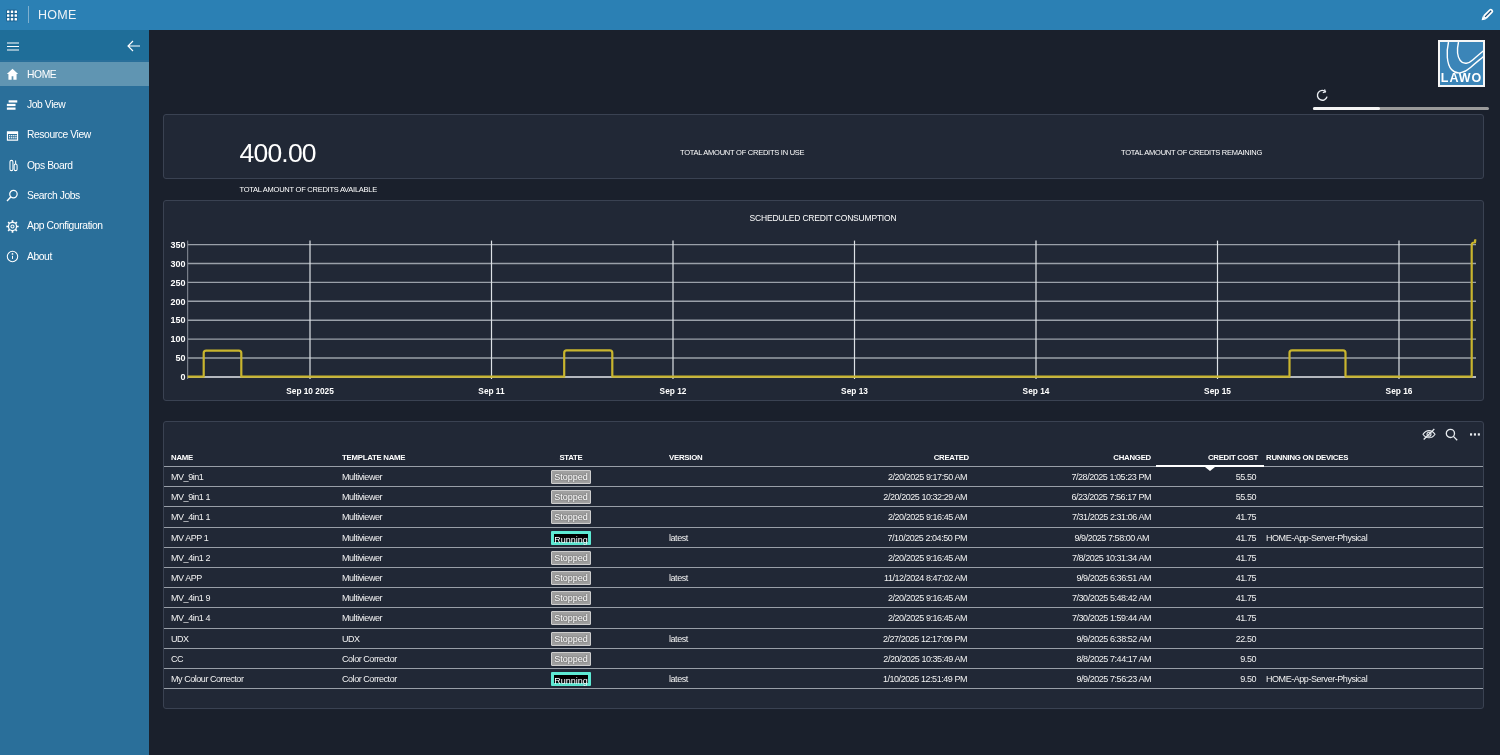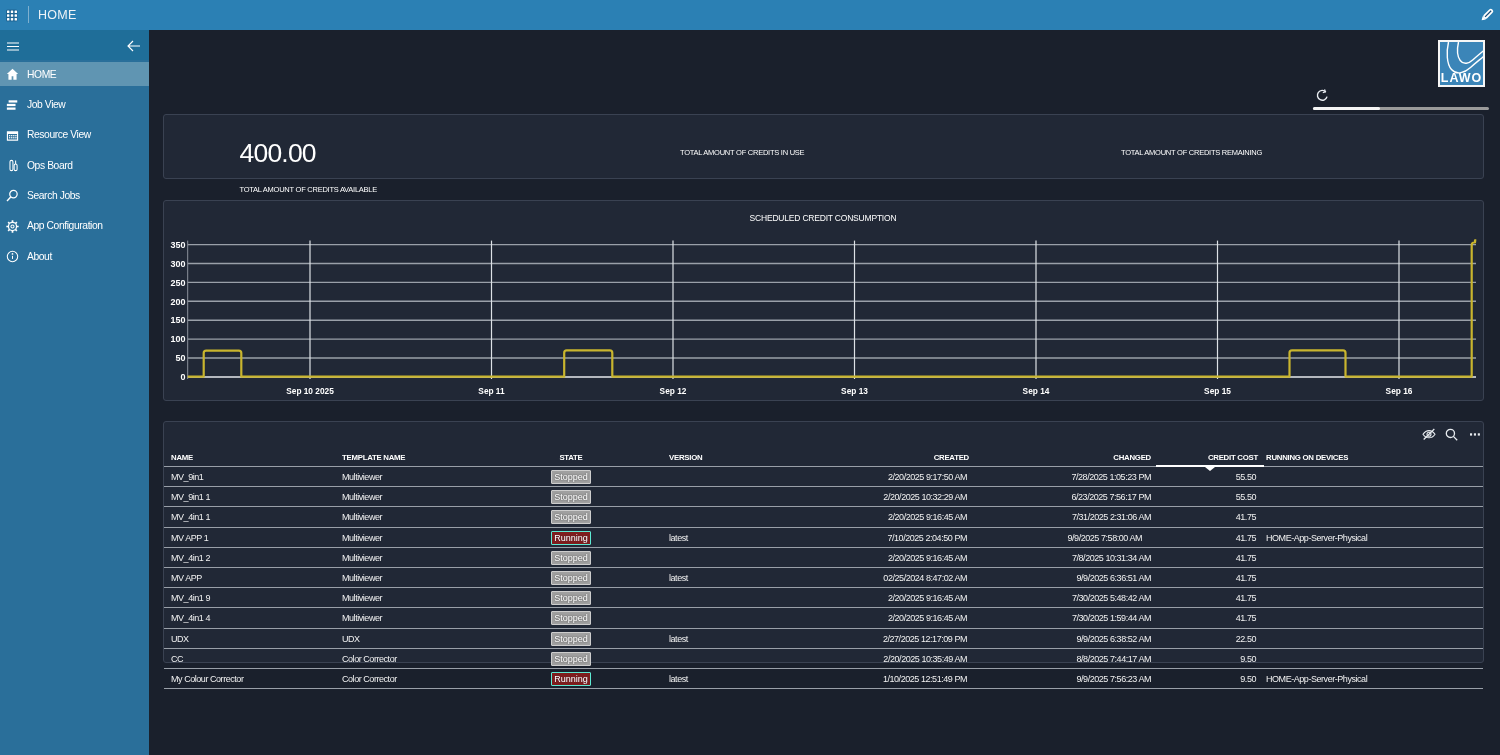--- a/index.html
+++ b/index.html
@@ -14,30 +14,30 @@
 .sitem{position:absolute;left:0;width:149px;height:30px;color:#fff}
 .sitem .ic{position:absolute;left:6px;top:8px;width:13px;height:13px}
 .sitem .lb{position:absolute;left:27px;top:8.5px;font-size:10.3px;letter-spacing:-.4px}
 .main-bg{position:absolute;left:149px;top:30px;width:1351px;height:725px;background:#1a202c}
 .card{position:absolute;left:163px;width:1321px;background-color:#212836;border:1px solid #3a4252;border-radius:3px}
 #statcard{top:114px;height:65px}
 .stat{position:absolute;top:16px;width:300px;text-align:left;color:#fff}
 .stat .num{margin-top:7px;font-size:26.5px;line-height:30px;font-weight:400;letter-spacing:-.8px}
 .stat .cap{margin-top:17px;font-size:7.5px;letter-spacing:-.25px}
 #chartcard{top:200px;height:201px}
-#tablecard{top:421px;height:242px}
+#tablecard{top:421px;height:288px}
 .thead{position:absolute;left:0;top:27px;width:100%;height:17.5px;border-bottom:1px solid #999fa8;font-size:7.8px;font-weight:bold;color:#fff;letter-spacing:-.25px}
 .th{position:absolute;top:3.5px}
 .sortline{position:absolute;left:992px;top:42.5px;width:108px;height:2.5px;background:#fff;z-index:2}
 .sortarrow{position:absolute;left:1041px;top:45px;width:0;height:0;border-left:5px solid transparent;border-right:5px solid transparent;border-top:4px solid #fff;z-index:2}
 .trow{position:absolute;left:0;width:1319px;height:20.2px;border-bottom:1px solid #999fa8;font-size:9px;letter-spacing:-.45px;color:#f2f2f2}
 .td{position:absolute;top:5px;white-space:nowrap}
 .badge{position:absolute;left:387px;top:3px;width:40px;height:14px;font-size:9px;letter-spacing:0;line-height:12.5px;text-align:center;color:#fff;border-radius:1px}
 .b-stop{background:#a0a0a0;border:1px solid #cdcdcd;text-shadow:0 0 2px rgba(40,40,40,.8)}
-.b-run{background:#7f1d1d;border:1px solid #5eead4;text-shadow:0 0 2px rgba(30,60,80,.6)}
+.b-run{background:#000000;border:3px solid #5eead4;text-shadow:0 0 2px rgba(30,60,80,.6)}
 svg{display:block}
 </style>
 </head>
 <body>
 <div id="app">
 
   <div class="topbar">
     <svg width="12" height="13" style="position:absolute;left:6px;top:8.5px" viewBox="0 0 12 13">
       <rect x="0" y="0.5" width="11.5" height="12" rx="1.5" fill="#124a73" opacity=".5"></rect>
       <g fill="#ffffff">
@@ -289,38 +289,38 @@
       <div class="td" style="right:516px">2/20/2025 9:16:45 AM</div>
         <div class="td" style="right:332px">7/31/2025 2:31:06 AM</div>
         <div class="td" style="right:227px">41.75</div>
     </div>
     <div class="trow" style="top:105.6px">
       <div class="td" style="left:7px">MV APP 1</div>
         <div class="td" style="left:178px">Multiviewer</div>
       <div class="badge b-run">Running</div>
         <div class="td" style="left:505px">latest</div>
       <div class="td" style="right:516px">7/10/2025 2:04:50 PM</div>
-        <div class="td" style="right:341px">9/9/2025 7:58:00 AM</div>
+        <div class="td" style="right:334px">9/9/2025 7:58:00 AM</div>
         <div class="td" style="right:227px">41.75</div>
       <div class="td" style="left:1102px">HOME-App-Server-Physical</div>
     </div>
     <div class="trow" style="top:125.8px">
       <div class="td" style="left:7px">MV_4in1 2</div>
         <div class="td" style="left:178px">Multiviewer</div>
       <div class="badge b-stop">Stopped</div>
       <div class="td" style="right:516px">2/20/2025 9:16:45 AM</div>
         <div class="td" style="right:332px">7/8/2025 10:31:34 AM</div>
         <div class="td" style="right:227px">41.75</div>
     </div>
     <div class="trow" style="top:146px">
       <div class="td" style="left:7px">MV APP</div>
         <div class="td" style="left:178px">Multiviewer</div>
       <div class="badge b-stop">Stopped</div>
         <div class="td" style="left:505px">latest</div>
-      <div class="td" style="right:516px">02/25/2024 8:47:02 AM</div>
+      <div class="td" style="right:516px">11/12/2024 8:47:02 AM</div>
         <div class="td" style="right:332px">9/9/2025 6:36:51 AM</div>
         <div class="td" style="right:227px">41.75</div>
     </div>
     <div class="trow" style="top:166.2px">
       <div class="td" style="left:7px">MV_4in1 9</div>
         <div class="td" style="left:178px">Multiviewer</div>
       <div class="badge b-stop">Stopped</div>
       <div class="td" style="right:516px">2/20/2025 9:16:45 AM</div>
         <div class="td" style="right:332px">7/30/2025 5:48:42 AM</div>
         <div class="td" style="right:227px">41.75</div>

